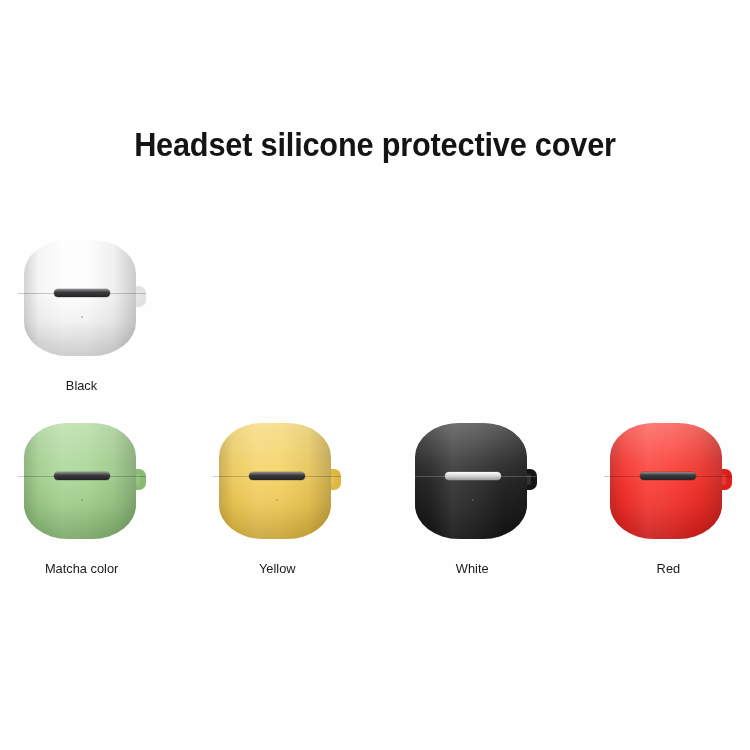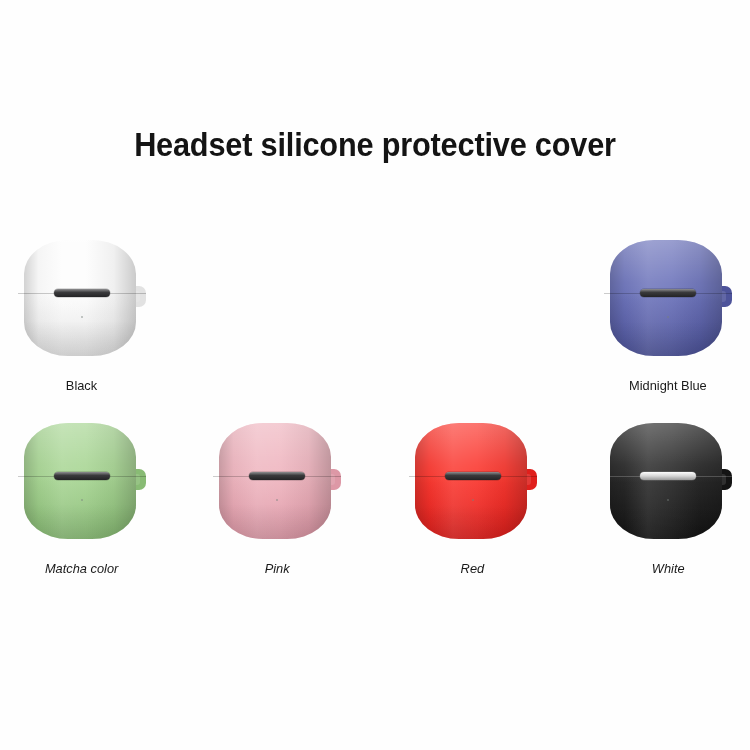--- a/index.html
+++ b/index.html
@@ -48,21 +48,21 @@
     top: 238px;
     left: 0;
     width: 750px;
   }
   .row {
     display: flex;
     justify-content: space-between;
     padding: 0 12px;
     box-sizing: border-box;
   }
-  .row + .row { margin-top: 28px; font-style: italic; }
+  .row + .row { margin-top: 28px; }
 
   .cell {
     width: 140px;
     display: flex;
     flex-direction: column;
     align-items: center;
   }
 
   .case-stage {
     width: 128px;
@@ -201,95 +201,81 @@
               <div class="foot"></div>
           </div>
           <div class="seam" style="background: rgba(0, 0, 0, 0.2);"></div>
           <div class="slot"></div>
           <div class="led"></div>
         </div>
         <div class="label">Black</div>
       </div>
 
 
-      <div class="cell">
-        <div class="case-stage">
-          <div class="loop" style="background: rgb(77, 83, 154);"></div>
-          <div class="body" style="background: linear-gradient(rgb(109, 116, 187) 0%, rgb(109, 116, 187) 46%, rgb(77, 83, 154) 100%);">
-            <div class="dome"></div>
-              <div class="round"></div>
-              <div class="foot"></div>
-          </div>
-          <div class="seam" style="background: rgba(0, 0, 0, 0.2);"></div>
-          <div class="slot"></div>
-          <div class="led"></div>
-        </div>
-        <div class="label">Midnight Blue</div>
-      </div>
 
 
     </div>
 
     <div class="row">
       <div class="cell">
         <div class="case-stage">
           <div class="loop" style="background: rgb(136, 187, 116);"></div>
           <div class="body" style="background: linear-gradient(rgb(169, 214, 149) 0%, rgb(169, 214, 149) 46%, rgb(136, 187, 116) 100%);">
             <div class="dome"></div>
               <div class="round"></div>
               <div class="foot"></div>
           </div>
           <div class="seam" style="background: rgba(0, 0, 0, 0.2);"></div>
           <div class="slot"></div>
           <div class="led"></div>
         </div>
         <div class="label">Matcha color</div>
       </div>
 
-      <div class="cell">
-        <div class="case-stage">
-          <div class="loop" style="background: rgb(221, 152, 166);"></div>
-          <div class="body" style="background: linear-gradient(rgb(239, 182, 192) 0%, rgb(239, 182, 192) 46%, rgb(221, 152, 166) 100%);">
-            <div class="dome"></div>
-              <div class="round"></div>
-              <div class="foot"></div>
-          </div>
-          <div class="seam" style="background: rgba(0, 0, 0, 0.2);"></div>
-          <div class="slot"></div>
-          <div class="led"></div>
-        </div>
-        <div class="label">Pink</div>
-      </div>
-
+
+      <div class="cell">
+        <div class="case-stage">
+          <div class="loop" style="background: rgb(224, 184, 63);"></div>
+          <div class="body" style="background: linear-gradient(rgb(244, 210, 100) 0%, rgb(244, 210, 100) 46%, rgb(224, 184, 63) 100%);">
+            <div class="dome"></div>
+              <div class="round"></div>
+              <div class="foot"></div>
+          </div>
+          <div class="seam" style="background: rgba(0, 0, 0, 0.2);"></div>
+          <div class="slot"></div>
+          <div class="led"></div>
+        </div>
+        <div class="label">Yellow</div>
+      </div>
+
+      <div class="cell">
+        <div class="case-stage">
+          <div class="loop" style="background: rgb(20, 20, 20);"></div>
+          <div class="body" style="background: linear-gradient(rgb(43, 43, 43) 0%, rgb(43, 43, 43) 46%, rgb(20, 20, 20) 100%);">
+            <div class="dome"></div>
+              <div class="round"></div>
+              <div class="foot"></div>
+          </div>
+          <div class="seam" style="background: rgba(255, 255, 255, 0.2);"></div>
+          <div class="slot bright"></div>
+          <div class="led"></div>
+        </div>
+        <div class="label">White</div>
+      </div>
 
       <div class="cell">
         <div class="case-stage">
           <div class="loop" style="background: rgb(224, 31, 28);"></div>
           <div class="body" style="background: linear-gradient(rgb(251, 58, 50) 0%, rgb(251, 58, 50) 46%, rgb(224, 31, 28) 100%);">
             <div class="dome"></div>
               <div class="round"></div>
               <div class="foot"></div>
           </div>
           <div class="seam" style="background: rgba(0, 0, 0, 0.2);"></div>
           <div class="slot"></div>
           <div class="led"></div>
         </div>
         <div class="label">Red</div>
       </div>
-
-      <div class="cell">
-        <div class="case-stage">
-          <div class="loop" style="background: rgb(20, 20, 20);"></div>
-          <div class="body" style="background: linear-gradient(rgb(43, 43, 43) 0%, rgb(43, 43, 43) 46%, rgb(20, 20, 20) 100%);">
-            <div class="dome"></div>
-              <div class="round"></div>
-              <div class="foot"></div>
-          </div>
-          <div class="seam" style="background: rgba(255, 255, 255, 0.2);"></div>
-          <div class="slot bright"></div>
-          <div class="led"></div>
-        </div>
-        <div class="label">White</div>
-      </div>
     </div>
 
   </div>
 </div>
 
 </body></html>

